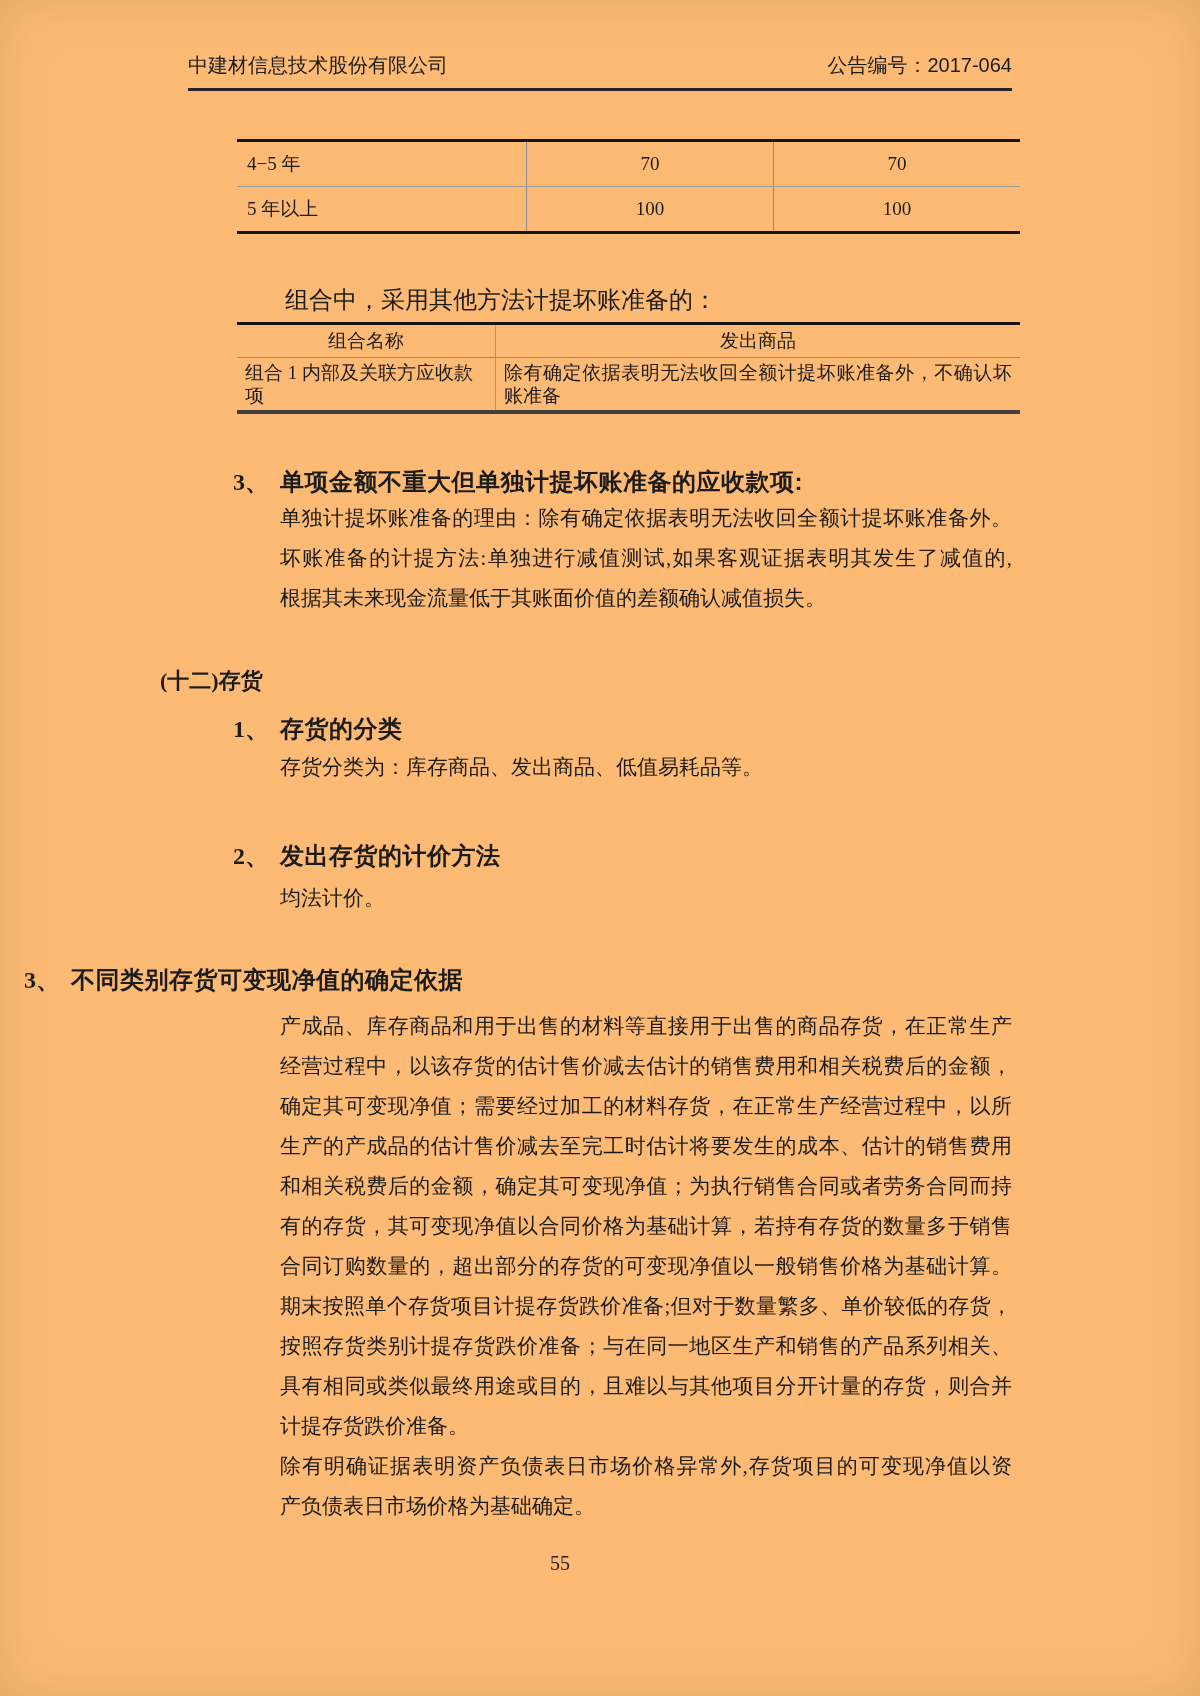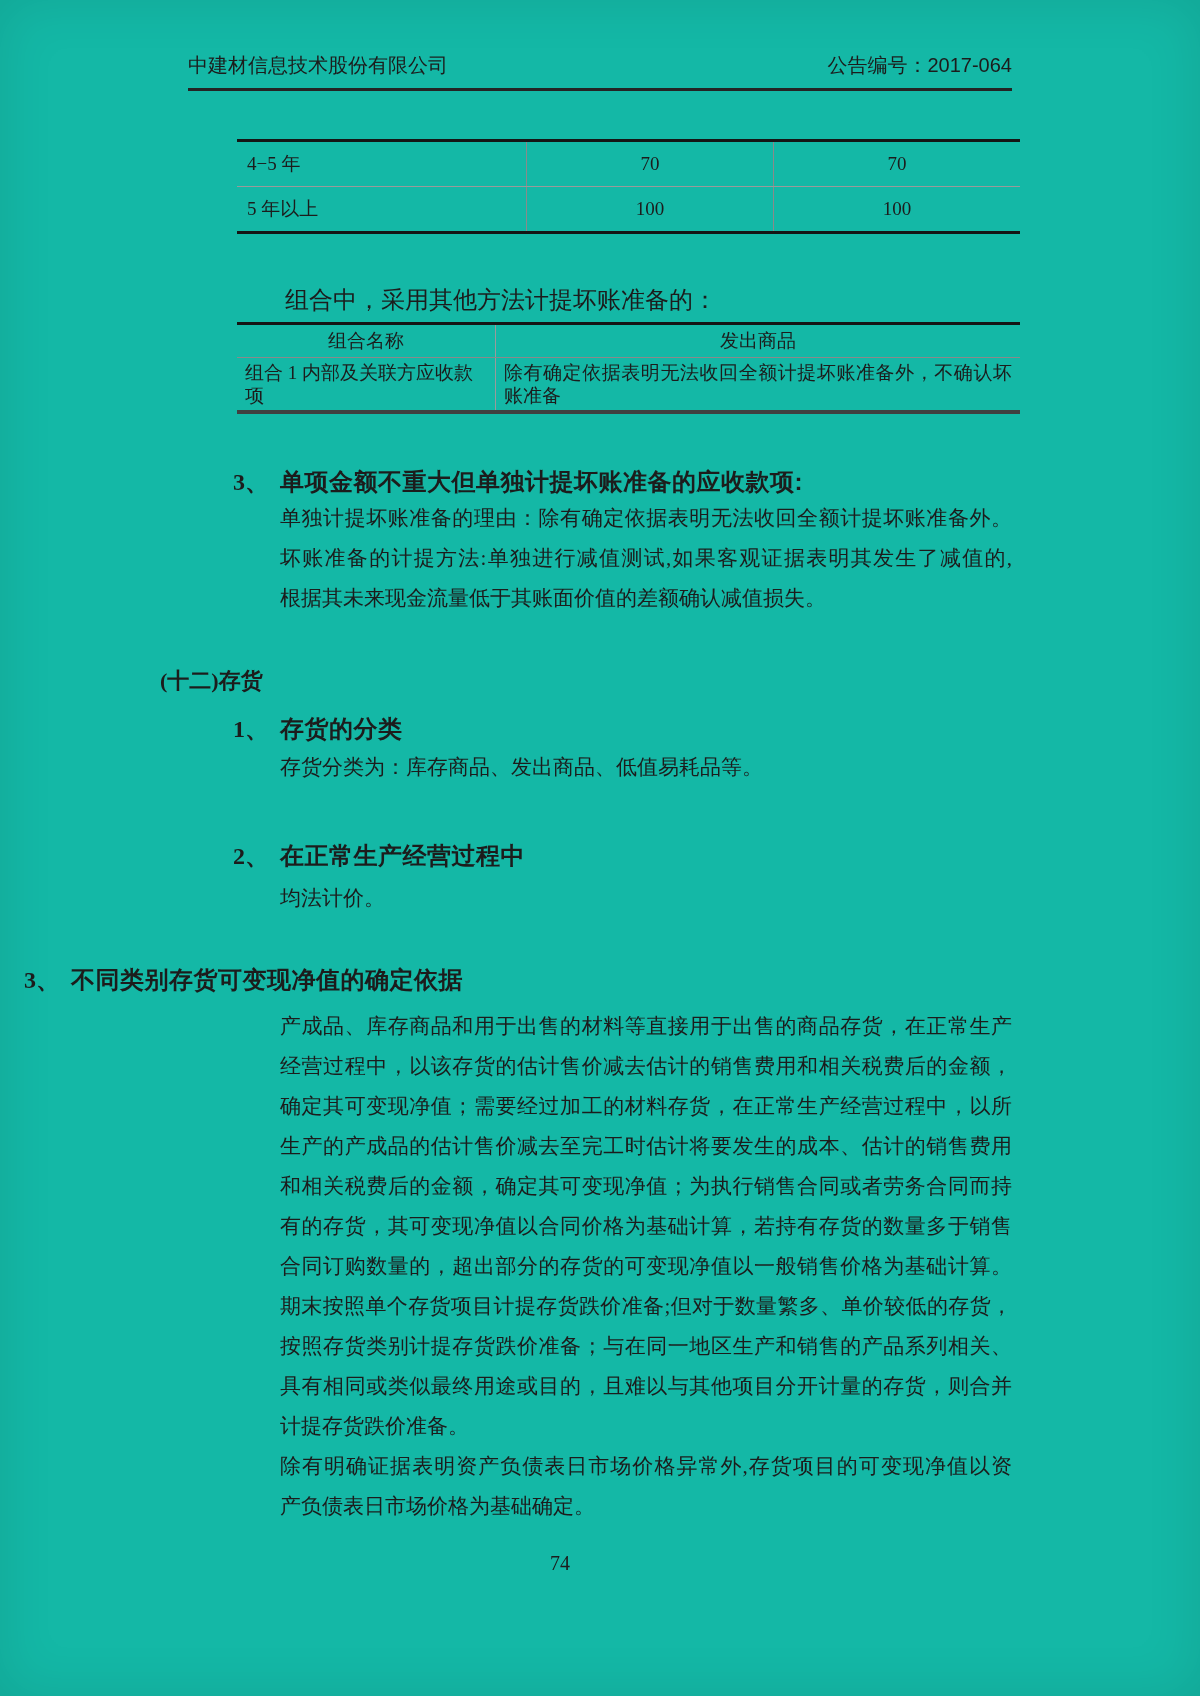--- a/index.html
+++ b/index.html
@@ -1,19 +1,19 @@
 <!DOCTYPE html>
 <html><head>
 <meta charset="utf-8">
 <style>
   html,body{margin:0;padding:0;background:#fff;}
   .page{
     position:relative;
     width:1200px;height:1696px;
-    background:#14b8a6;
+    background:#fdba74;
     color:#1c1c1c;
     font-family:"Liberation Serif","DejaVu Serif",serif;
     box-shadow: inset 0 0 55px rgba(0,0,0,0.10);
     overflow:hidden;
   }
   
   .hdr{
     display:flex;justify-content:space-between;align-items:flex-end;
     margin:52px 0 0 188px;width:824px;
     border-bottom:3px solid #242424;padding-bottom:9px;
@@ -127,21 +127,21 @@
   </div>
 
   <div class="hrow it1h">
     <span class="num">1、</span><span class="title">存货的分类</span>
   </div>
   <div class="body it1b">
     <div class="ln">存货分类为：库存商品、发出商品、低值易耗品等。</div>
   </div>
 
   <div class="hrow it2h">
-    <span class="num">2、</span><span class="title">在正常生产经营过程中</span>
+    <span class="num">2、</span><span class="title">发出存货的计价方法</span>
   </div>
   <div class="body it2b">
     <div class="ln">均法计价。</div>
   </div>
 
   <div class="hrow it3h">
     <span class="num">3、</span><span class="title">不同类别存货可变现净值的确定依据</span>
   </div>
   <div class="body it3b">
     <div class="ln j">产成品、库存商品和用于出售的材料等直接用于出售的商品存货，在正常生产</div>
@@ -152,15 +152,15 @@
     <div class="ln j">有的存货，其可变现净值以合同价格为基础计算，若持有存货的数量多于销售</div>
     <div class="ln j">合同订购数量的，超出部分的存货的可变现净值以一般销售价格为基础计算。</div>
     <div class="ln j">期末按照单个存货项目计提存货跌价准备;但对于数量繁多、单价较低的存货，</div>
     <div class="ln j">按照存货类别计提存货跌价准备；与在同一地区生产和销售的产品系列相关、</div>
     <div class="ln j">具有相同或类似最终用途或目的，且难以与其他项目分开计量的存货，则合并</div>
     <div class="ln">计提存货跌价准备。</div>
     <div class="ln j">除有明确证据表明资产负债表日市场价格异常外,存货项目的可变现净值以资</div>
     <div class="ln">产负债表日市场价格为基础确定。</div>
   </div>
 
-  <div class="pageno">74</div>
+  <div class="pageno">55</div>
 
 </div>
 
 </body></html>

